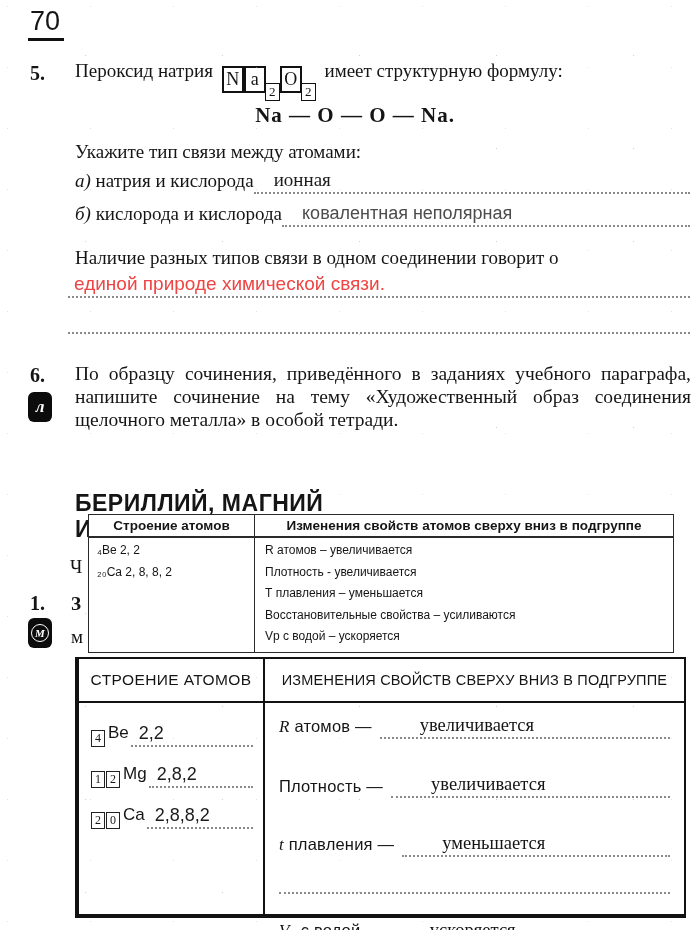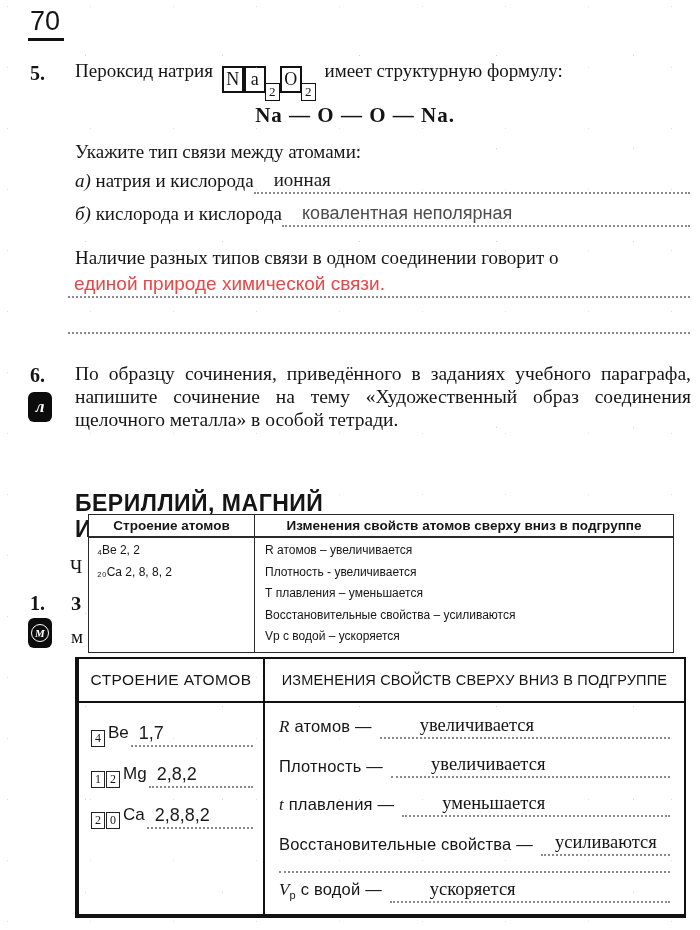--- a/index.html
+++ b/index.html
@@ -70,21 +70,21 @@
   .maintable{ left:75px; top:657px; width:611px; height:261px; background:transparent;
     border:2px solid #111; border-left-width:4px; border-bottom-width:4px;
     font-family:"Liberation Sans",sans-serif; }
   .mt-head{ display:flex; border-bottom:2px solid #111; height:44px; }
   .mt-head .h1{ width:186px; border-right:2px solid #111; display:flex; align-items:center;
     justify-content:center; font-size:15.5px; letter-spacing:.4px; }
   .mt-head .h2{ flex:1; display:flex; align-items:center; justify-content:center;
     font-size:14.5px; letter-spacing:.2px; }
   .mt-body{ display:flex; height:211px; }
   .mt-left{ width:186px; border-right:2px solid #111; padding:20px 10px 0 12px; }
-  .mt-right{ flex:1; padding:12px 14px 0 14px; display:flex; flex-direction:column; }
+  .mt-right{ flex:1; padding:12px 14px 0 14px; display:flex; flex-direction:column;gap:20px; }
 
   .atomrow{ display:flex; align-items:flex-end; margin-bottom:17px; }
   .dbox{ display:inline-flex; align-items:center; justify-content:center;
     border:1.8px solid #222; width:14px; height:17px; font-size:12px;
     font-family:"Liberation Serif",serif; margin-right:1px; }
   .elsym{ font-size:17px; margin:0 2px 0 2px; position:relative; top:-4px; }
   .atomrow .dotline{ height:24px; }
   .atomrow .on-line{ left:8px; font-size:18px; }
 
   .prow{ display:flex; align-items:flex-end; margin-bottom:15px; }
@@ -183,21 +183,21 @@
       <div class="h1">СТРОЕНИЕ АТОМОВ</div>
       <div class="h2">ИЗМЕНЕНИЯ СВОЙСТВ СВЕРХУ ВНИЗ В ПОДГРУППЕ</div>
     </div>
     <div class="mt-body">
 
       <div class="mt-left">
         <div class="atomrow">
           <span class="dbox">4</span>
           <span class="elsym">Be</span>
           <span class="dotline">
-            <span class="on-line hand-serif">1,7</span>
+            <span class="on-line hand-serif">2,2</span>
           </span>
         </div>
         <div class="atomrow">
           <span class="dbox">1</span>
           <span class="dbox">2</span>
           <span class="elsym">Mg</span>
           <span class="dotline">
             <span class="on-line hand-serif">2,8,2</span>
           </span>
         </div>
@@ -223,26 +223,20 @@
           <span class="dotline">
             <span class="on-line" style="left:40px;">увеличивается</span>
           </span>
         </div>
         <div class="prow">
           <span class="plabel"><span class="v">t</span><span> плавления —</span></span>
           <span class="dotline">
             <span class="on-line" style="left:40px;">уменьшается</span>
           </span>
         </div>
-        <div class="prow">
-          <span class="plabel"><span>Восстановительные свойства —</span></span>
-          <span class="dotline">
-            <span class="on-line" style="left:14px;">усиливаются</span>
-          </span>
-        </div>
         <div class="emptyline"></div>
         <div class="prow">
           <span class="plabel"><span class="v">V</span><sub>р</sub><span> с водой —</span></span>
           <span class="dotline">
             <span class="on-line" style="left:40px;">ускоряется</span>
           </span>
         </div>
       </div>
 
     </div>

